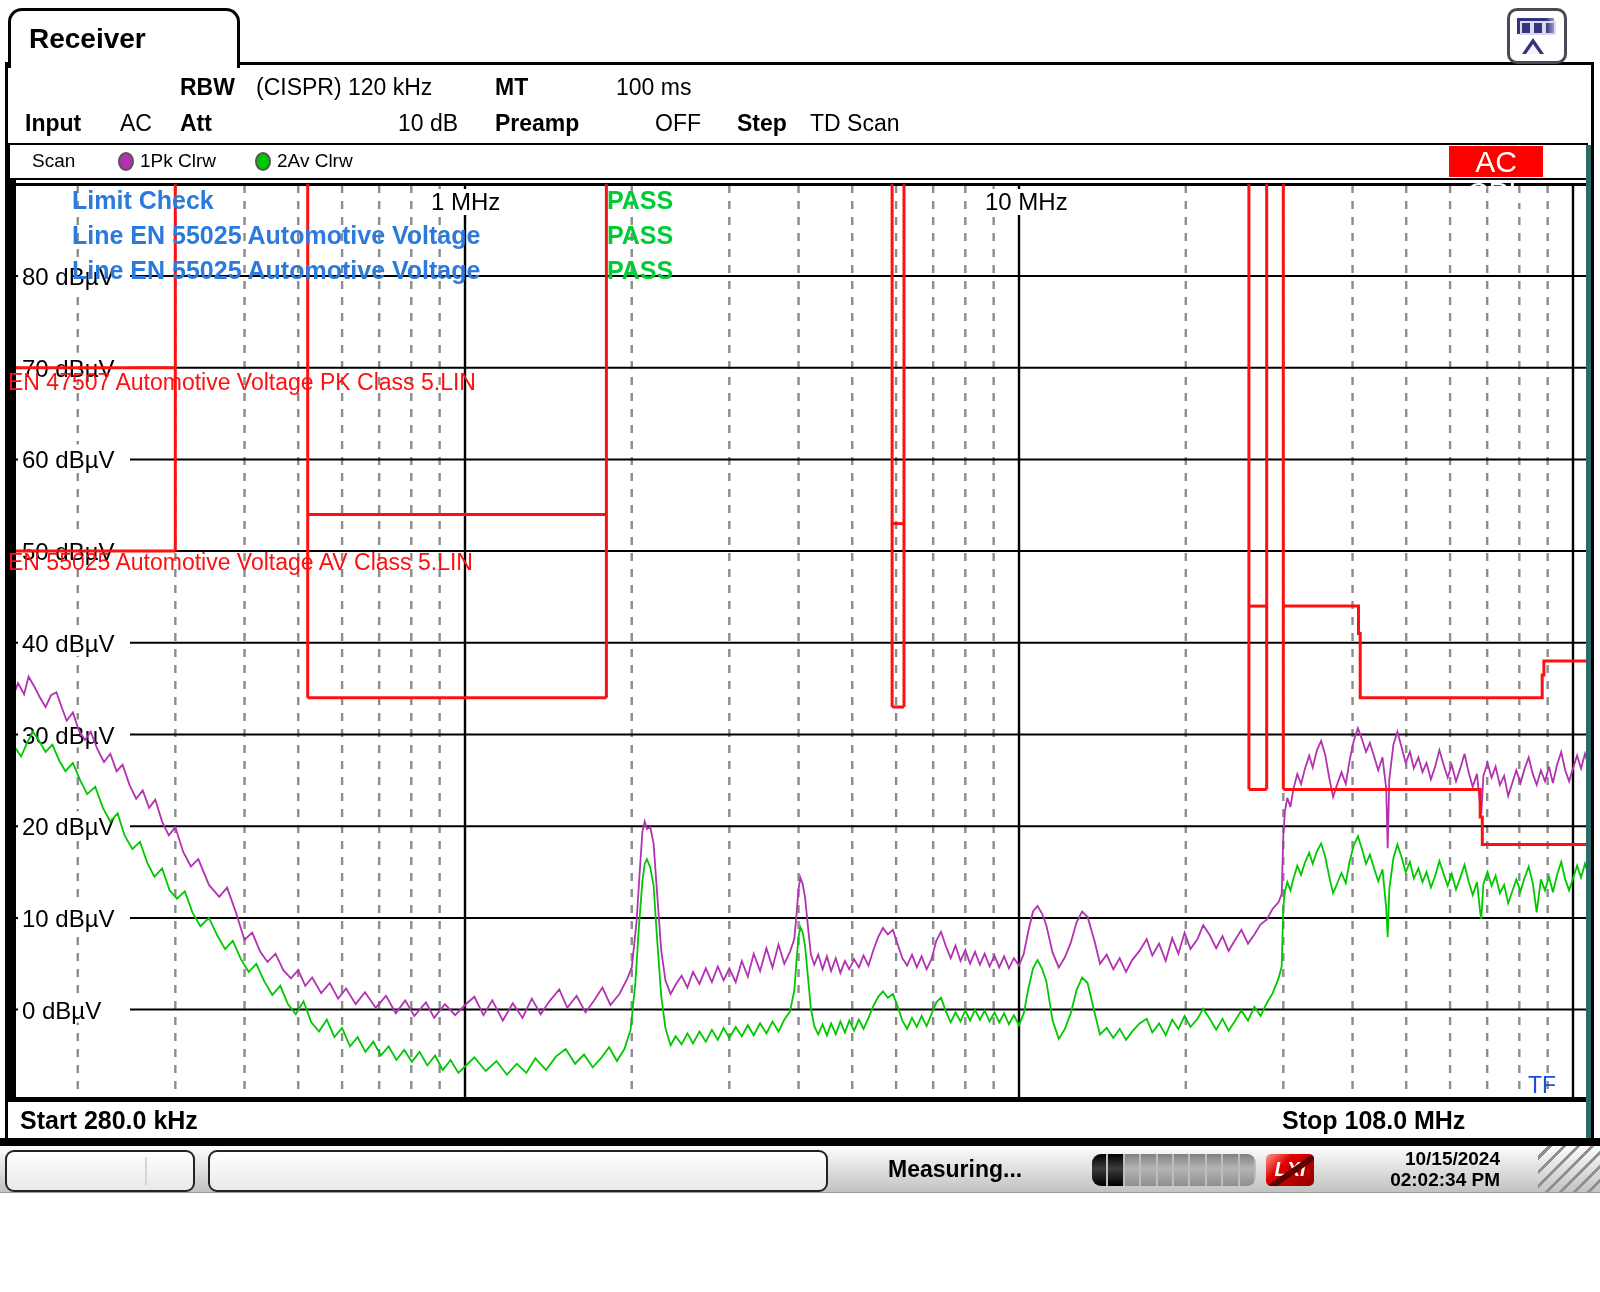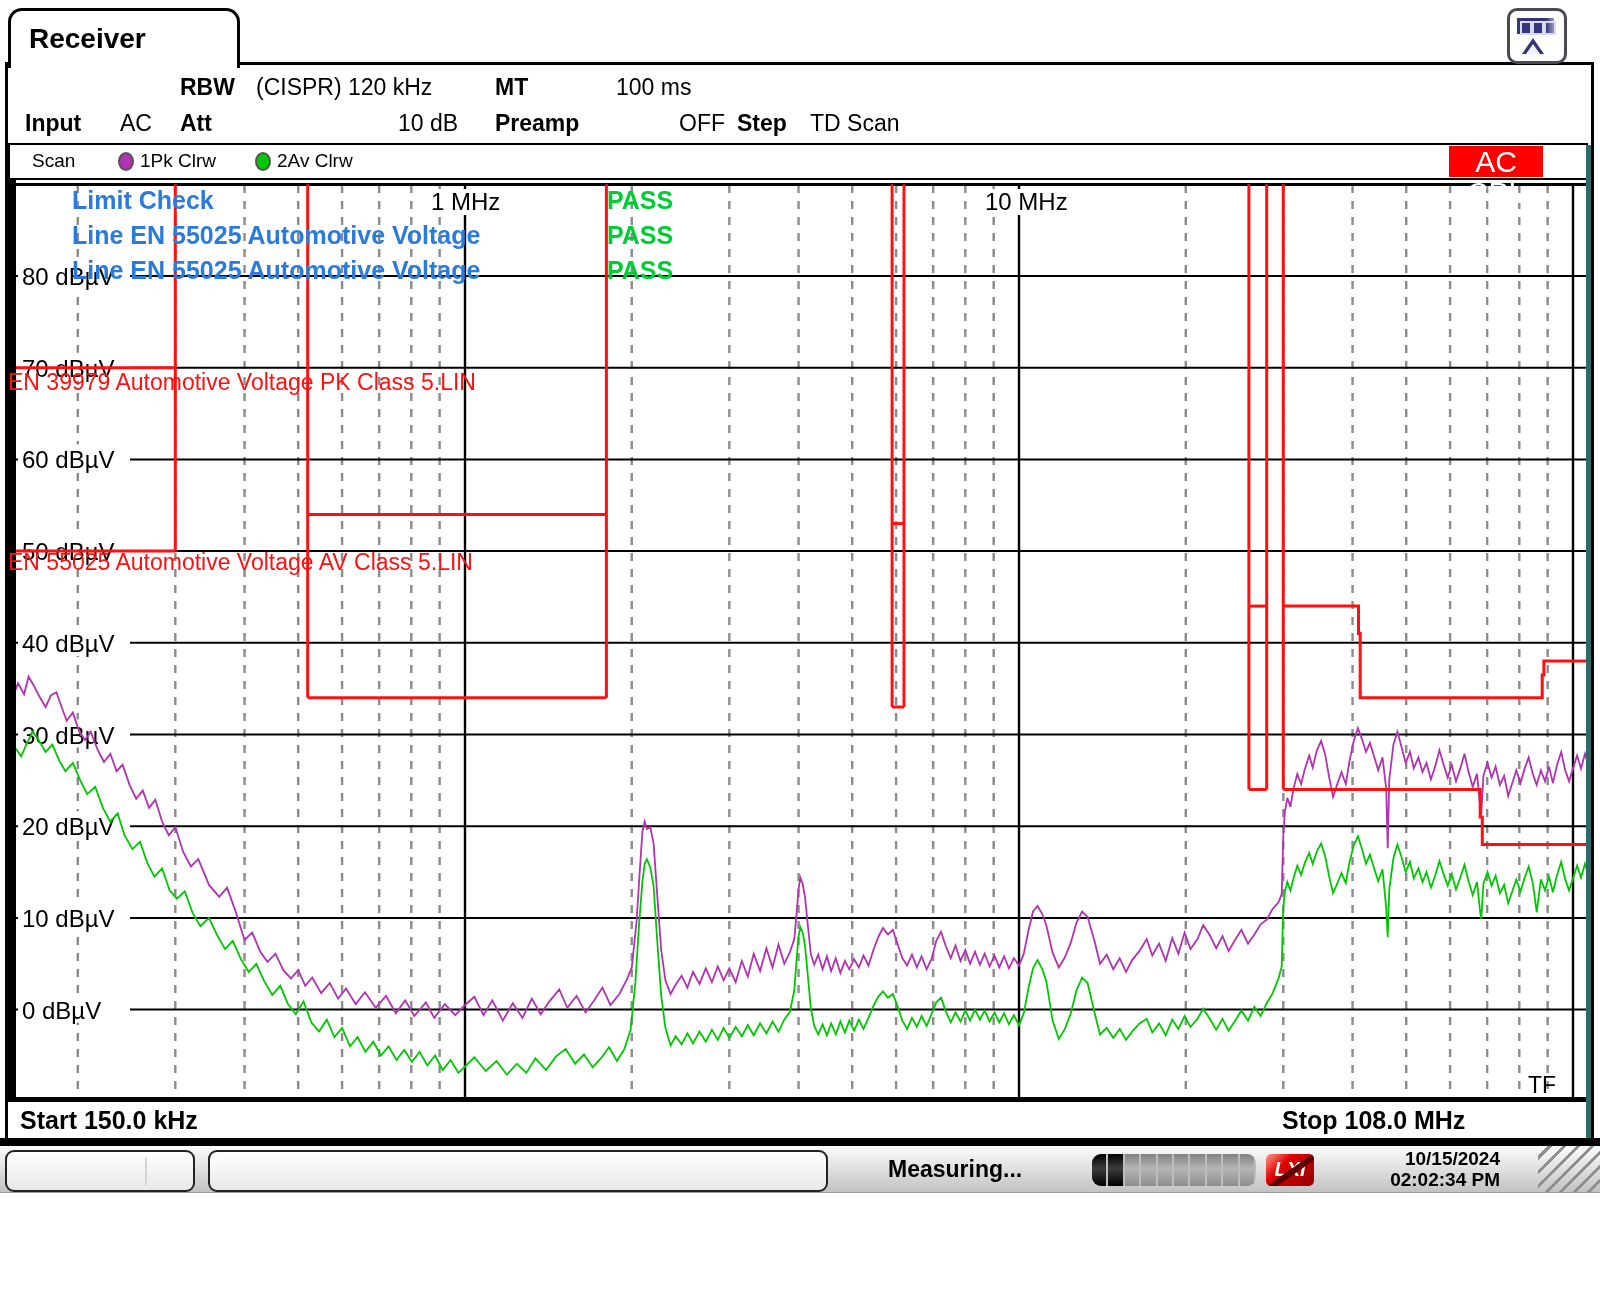--- a/index.html
+++ b/index.html
@@ -28,21 +28,21 @@
   #scanbar .t{position:absolute;top:5px;font-size:19px;color:#000000;}
   .dot{position:absolute;top:7px;width:16px;height:19px;border-radius:50%;border:2px solid #555;box-sizing:border-box;}
   #accpl{position:absolute;right:43px;top:1px;width:94px;height:31px;background:#ff0000;color:#fff;
          font-size:30px;text-align:center;line-height:31px;}
   
   #grid-left-bar{left:8px;top:180px;width:8px;height:922px;background:#000;z-index:2;}
   #teal-edge{left:1586px;top:145px;width:5px;height:994px;background:#2d6b6b;z-index:6;}
   .blue-row{font-size:25px;font-weight:bold;color:#2b7bdc;z-index:7;white-space:pre;}
   .pass{font-size:25px;font-weight:bold;color:#00cc33;z-index:7;}
   .red-lab{font-size:23px;color:#ff1010;z-index:7;white-space:pre;}
-  #tf-tag{left:1528px;top:1072px;font-size:23px;color:#000000;z-index:7;}
+  #tf-tag{left:1528px;top:1072px;font-size:23px;color:#1d4ed8;z-index:7;}
   
   .axis-foot{font-size:25px;font-weight:bold;color:#000;z-index:7;}
   #btm-border{left:0;top:1138px;width:1600px;height:8px;background:#000;z-index:8;}
   #statusbar{left:0;top:1146px;width:1600px;height:46px;z-index:8;
       background:linear-gradient(#fdfdfd,#c2c2c2);border-bottom:1px solid #9a9a9a;}
   .sbtn{position:absolute;top:4px;height:42px;background:linear-gradient(#fff,#e9e9e9);
       border:2px solid #222;border-radius:9px;box-sizing:border-box;}
   #measuring{position:absolute;left:888px;top:10px;font-size:23px;font-weight:bold;color:#000;}
   #progress{position:absolute;left:1092px;top:8px;width:164px;height:32px;border-radius:9px;overflow:hidden;
       background:#bdbdbd;display:flex;}
@@ -85,21 +85,21 @@
   <span class="abs h-label" style="left:180px;top:74px;">RBW</span>
   <span class="abs h-value" style="left:256px;top:74px;">(CISPR) 120 kHz</span>
   <span class="abs h-label" style="left:495px;top:74px;">MT</span>
   <span class="abs h-value" style="left:616px;top:74px;">100 ms</span>
 
   <span class="abs h-label" style="left:25px;top:110px;">Input</span>
   <span class="abs h-value" style="left:120px;top:110px;">AC</span>
   <span class="abs h-label" style="left:180px;top:110px;">Att</span>
   <span class="abs h-value" style="left:398px;top:110px;">10 dB</span>
   <span class="abs h-label" style="left:495px;top:110px;">Preamp</span>
-  <span class="abs h-value" style="left:679px;top:110px;">OFF</span>
+  <span class="abs h-value" style="left:655px;top:110px;">OFF</span>
   <span class="abs h-label" style="left:737px;top:110px;">Step</span>
   <span class="abs h-value" style="left:810px;top:110px;">TD Scan</span>
 
   <div class="abs" id="scanbar">
     <span class="t" style="left:22px;">Scan</span>
     <span class="dot" style="left:108px;background:#b232b2;"></span>
     <span class="t" style="left:130px;">1Pk Clrw</span>
     <span class="dot" style="left:245px;background:#00c800;"></span>
     <span class="t" style="left:267px;">2Av Clrw</span>
     <span id="accpl">AC CPL</span>
@@ -191,26 +191,26 @@
     </svg>
   <div class="abs" id="teal-edge"></div>
 
   <span class="abs blue-row" style="left:72px;top:186px;">Limit Check</span>
   <span class="abs pass" style="left:607px;top:186px;">PASS</span>
   <span class="abs blue-row" style="left:72px;top:221px;">Line EN 55025 Automotive Voltage</span>
   <span class="abs pass" style="left:607px;top:221px;">PASS</span>
   <span class="abs blue-row" style="left:72px;top:256px;">Line EN 55025 Automotive Voltage</span>
   <span class="abs pass" style="left:607px;top:256px;">PASS</span>
 
-  <span class="abs red-lab" style="left:8px;top:369px;">EN 39979 Automotive Voltage PK Class 5.LIN</span>
+  <span class="abs red-lab" style="left:8px;top:369px;">EN 47507 Automotive Voltage PK Class 5.LIN</span>
   <span class="abs red-lab" style="left:8px;top:549px;">EN 55025 Automotive Voltage AV Class 5.LIN</span>
 
   <span class="abs" id="tf-tag">TF</span>
 
-  <span class="abs axis-foot" style="left:20px;top:1106px;">Start 150.0 kHz</span>
+  <span class="abs axis-foot" style="left:20px;top:1106px;">Start 280.0 kHz</span>
   <span class="abs axis-foot" style="left:1282px;top:1106px;">Stop 108.0 MHz</span>
 
   <div class="abs" id="btm-border"></div>
   <div class="abs" id="statusbar">
     <div class="sbtn" style="left:5px;width:190px;">
       <div style="position:absolute;left:138px;top:5px;width:2px;height:28px;background:#d5d5d5;"></div>
     </div>
     <div class="sbtn" style="left:208px;width:620px;"></div>
     <span id="measuring">Measuring...</span>
     <div id="progress">

